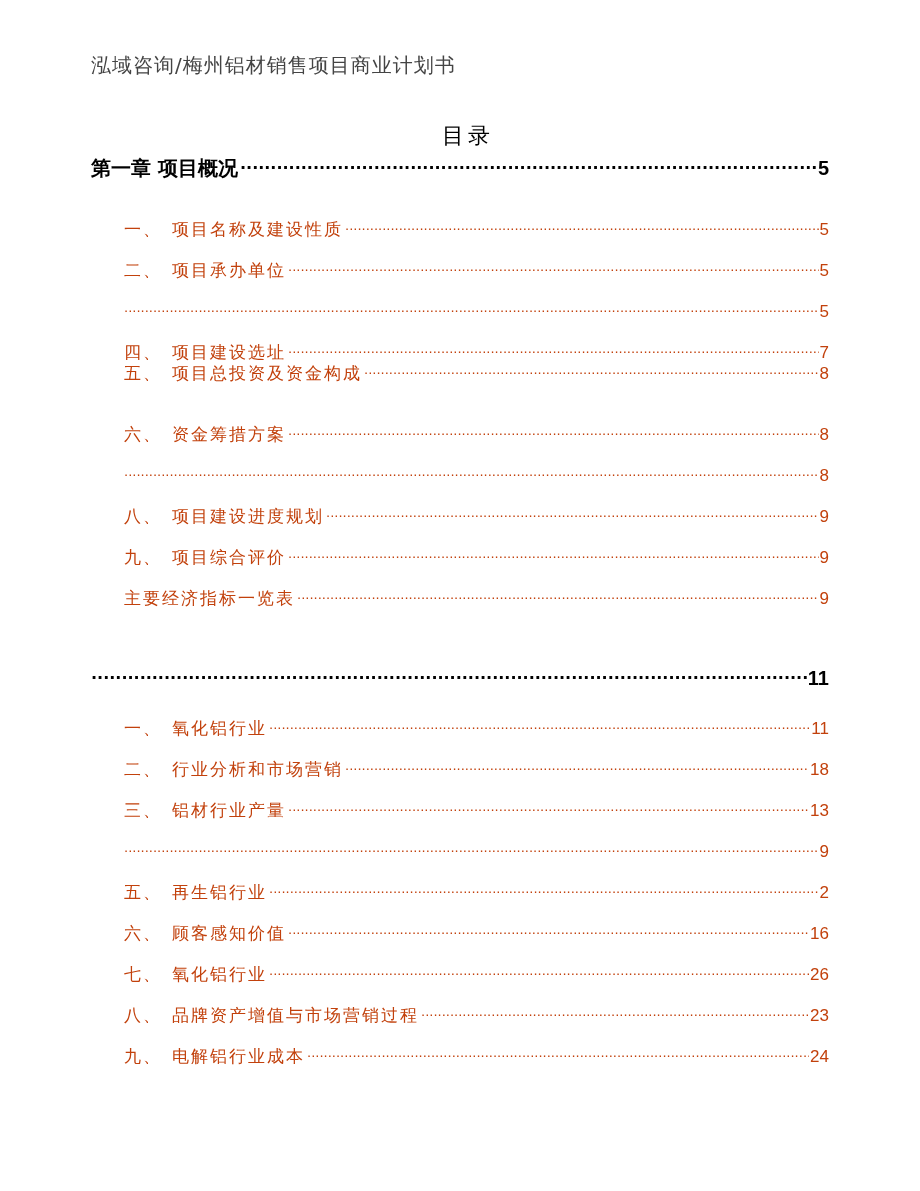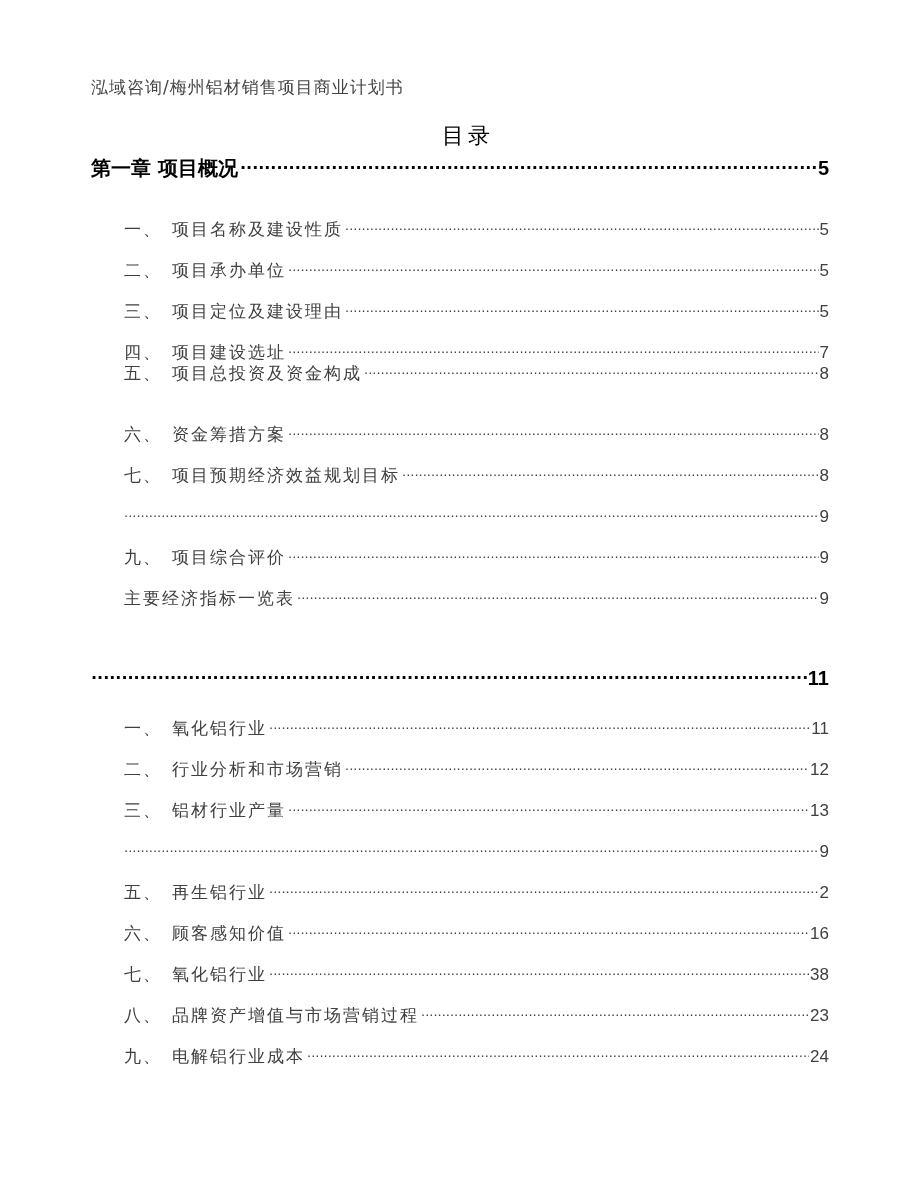--- a/index.html
+++ b/index.html
@@ -1,33 +1,33 @@
 <!DOCTYPE html>
 <html><head>
   <meta charset="utf-8">
   <style>
     html, body { margin: 0; padding: 0; background: #ffffff; }
     body { width: 920px; height: 1191px; position: relative; overflow: hidden;
            font-family: "DejaVu Sans", "Liberation Sans", sans-serif; color: #000; }
-    .header { position: absolute; left: 91px; top: 52px; font-size: 17px; color: #444;
-              letter-spacing: 1px; margin-top: 24px; }
+    .header { position: absolute; left: 91px; top: 52px; font-size: 20px; color: #444;
+              letter-spacing: 1px; }
     .title { position: absolute; left: 0; width: 920px; top: 121px; text-align: center;
              font-size: 22px; letter-spacing: 4px; margin-left: 8px; }
     .toc { position: absolute; left: 91px; width: 738px; top: 0; }
     .row { position: absolute; left: 0; width: 738px; display: flex; align-items: baseline;
            white-space: nowrap; }
     .row .label { flex: 0 0 auto; padding-right: 2px; }
     .row .leader { flex: 1 1 auto; overflow: hidden; position: relative; height: 1em; }
     .row .leader::before { content: "........................................................................................................................................................................................................................................................................";
            position: absolute; left: 0; bottom: 0; letter-spacing: 0px; }
     .row .page { flex: 0 0 auto; padding-left: 1px; font-family: "Liberation Sans", sans-serif; }
     .chapter { font-size: 20px; font-weight: bold; }
     .chapter .leader::before { font-weight: bold; font-size: 16px; bottom: 2px; }
     .chapter .page { font-size: 20px; font-weight: bold; }
-    .section { font-size: 17px; color: #404040; left: 33px !important; width: 705px !important;
+    .section { font-size: 17px; color: #c2410c; left: 33px !important; width: 705px !important;
                letter-spacing: 2px; }
     .section .leader::before { font-size: 13px; letter-spacing: 0; bottom: 2px; }
     .section .page { font-size: 17px; letter-spacing: 0; }
     .num { display: inline-block; width: 48px; }
   </style>
 </head>
 <body>
 
 <div class="header">泓域咨询/梅州铝材销售项目商业计划书</div>
 <div class="title">目录</div>
@@ -43,45 +43,44 @@
     <span class="label"><span class="num">一、</span><span>项目名称及建设性质</span></span>
     <span class="leader"></span>
     <span class="page">5</span>
   </div>
   <div class="row section" style="top:259px">
     <span class="label"><span class="num">二、</span><span>项目承办单位</span></span>
     <span class="leader"></span>
     <span class="page">5</span>
   </div>
   <div class="row section" style="top:300px">
-    <span class="label"><span class="num">三、</span><span>项目定位及建设理由</span></span>
     <span class="leader"></span>
     <span class="page">5</span>
   </div>
   <div class="row section" style="top:341px">
     <span class="label"><span class="num">四、</span><span>项目建设选址</span></span>
     <span class="leader"></span>
     <span class="page">7</span>
   </div>
   <div class="row section" style="top:362px">
     <span class="label"><span class="num">五、</span><span>项目总投资及资金构成</span></span>
     <span class="leader"></span>
     <span class="page">8</span>
   </div>
   <div class="row section" style="top:423px">
     <span class="label"><span class="num">六、</span><span>资金筹措方案</span></span>
     <span class="leader"></span>
     <span class="page">8</span>
   </div>
   <div class="row section" style="top:464px">
-    <span class="label"><span class="num">七、</span><span>项目预期经济效益规划目标</span></span>
     <span class="leader"></span>
     <span class="page">8</span>
   </div>
   <div class="row section" style="top:505px">
+    <span class="label"><span class="num">八、</span><span>项目建设进度规划</span></span>
     <span class="leader"></span>
     <span class="page">9</span>
   </div>
   <div class="row section" style="top:546px">
     <span class="label"><span class="num">九、</span><span>项目综合评价</span></span>
     <span class="leader"></span>
     <span class="page">9</span>
   </div>
   <div class="row section" style="top:587px">
     <span class="label"><span>主要经济指标一览表</span></span>
@@ -94,21 +93,21 @@
     <span class="page">11</span>
   </div>
   <div class="row section" style="top:717px">
     <span class="label"><span class="num">一、</span><span>氧化铝行业</span></span>
     <span class="leader"></span>
     <span class="page">11</span>
   </div>
   <div class="row section" style="top:758px">
     <span class="label"><span class="num">二、</span><span>行业分析和市场营销</span></span>
     <span class="leader"></span>
-    <span class="page">12</span>
+    <span class="page">18</span>
   </div>
   <div class="row section" style="top:799px">
     <span class="label"><span class="num">三、</span><span>铝材行业产量</span></span>
     <span class="leader"></span>
     <span class="page">13</span>
   </div>
   <div class="row section" style="top:840px">
     <span class="leader"></span>
     <span class="page">9</span>
   </div>
@@ -118,21 +117,21 @@
     <span class="page">2</span>
   </div>
   <div class="row section" style="top:922px">
     <span class="label"><span class="num">六、</span><span>顾客感知价值</span></span>
     <span class="leader"></span>
     <span class="page">16</span>
   </div>
   <div class="row section" style="top:963px">
     <span class="label"><span class="num">七、</span><span>氧化铝行业</span></span>
     <span class="leader"></span>
-    <span class="page">38</span>
+    <span class="page">26</span>
   </div>
   <div class="row section" style="top:1004px">
     <span class="label"><span class="num">八、</span><span>品牌资产增值与市场营销过程</span></span>
     <span class="leader"></span>
     <span class="page">23</span>
   </div>
   <div class="row section" style="top:1045px">
     <span class="label"><span class="num">九、</span><span>电解铝行业成本</span></span>
     <span class="leader"></span>
     <span class="page">24</span>

